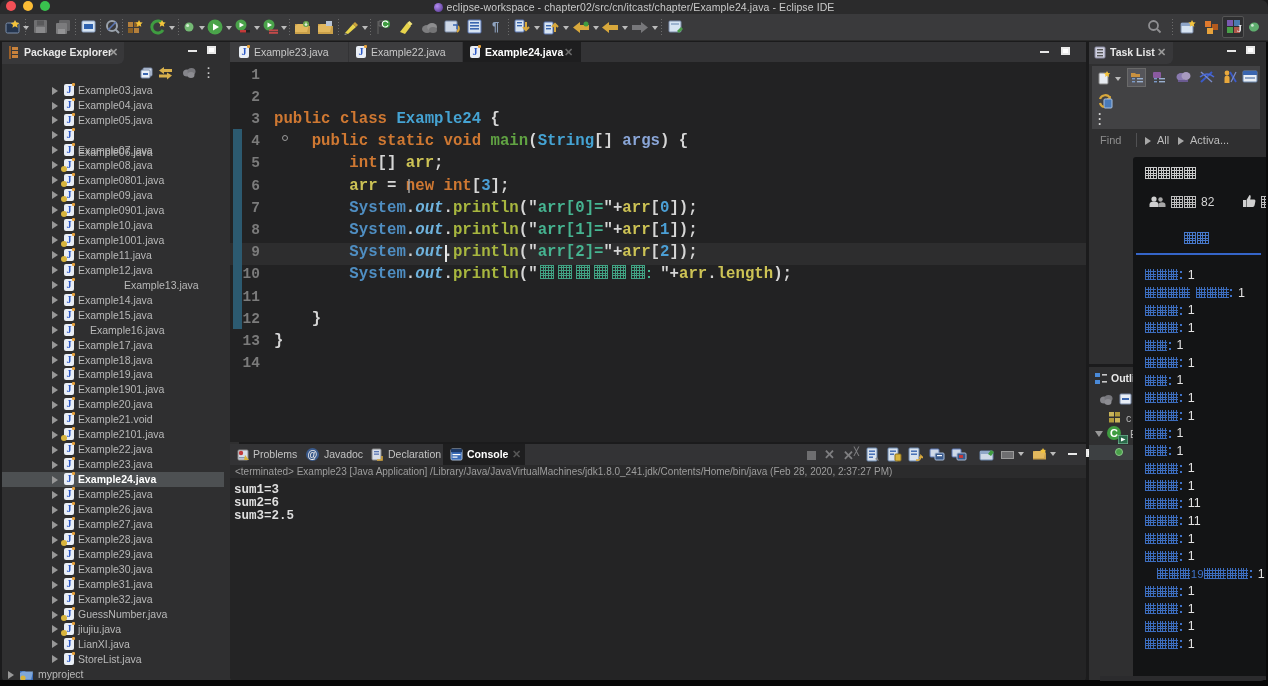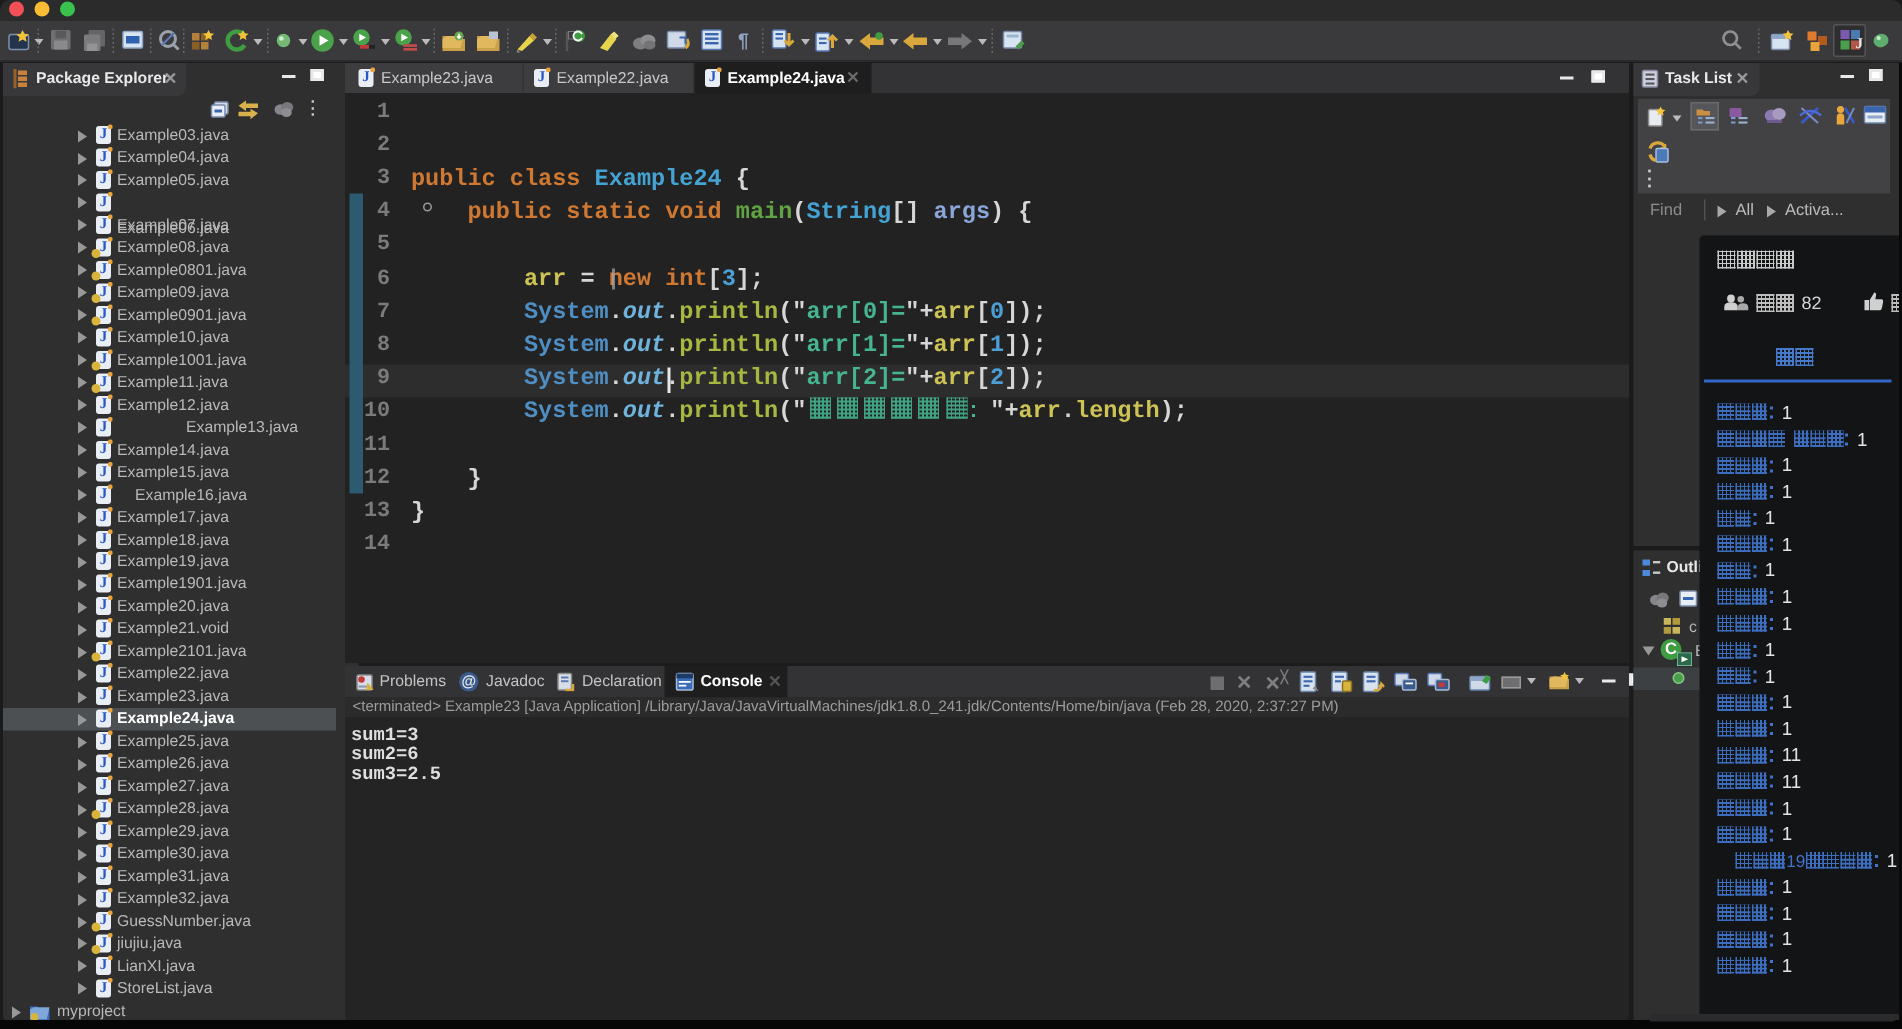--- a/index.html
+++ b/index.html
@@ -56,20 +56,21 @@
 
 #ovl{position:absolute;left:1133px;top:157px;width:135px;height:520px;background:#131415;border-radius:3px 0 0 0;}
 .oname{position:absolute;left:12px;font-size:11.5px;color:#3f72c8;white-space:nowrap;}
 .oname b{color:#e2e2e2;font-weight:normal;font-size:12.5px;padding-left:5px;}
 </style></head><body>
 <div class="abs" style="left:0;top:0;width:1268px;height:682px;background:#1b1b1c;"></div>
 <div id="titlebar">
 <div class="tl" style="left:6px;top:1px;background:#f25056;"></div>
 <div class="tl" style="left:23px;top:1px;background:#fbbc35;"></div>
 <div class="tl" style="left:40px;top:1px;background:#39c24e;"></div>
+<div id="title"><span style="display:inline-block;width:9px;height:9px;border-radius:50%;background:radial-gradient(circle at 35% 35%,#b38cf0,#4b2d86);vertical-align:-1px;margin-right:4px;"></span>eclipse-workspace - chapter02/src/cn/itcast/chapter/Example24.java - Eclipse IDE</div>
 </div>
 <div id="toolbar">
 <svg class="ic" style="left:5px;top:5px" width="16" height="16" viewBox="0 0 16 16">
       <rect x="1" y="4" width="13" height="10" rx="1.5" fill="#24344d" stroke="#7e90ac" stroke-width="1"></rect>
       <path d="M10 1 l1.4 2.6 2.9.3-2.2 2 .6 2.9-2.7-1.5-2.6 1.5.6-2.9-2.2-2 2.9-.3z" fill="#f3c33c"></path>
     </svg>
 <div class="dd" style="left:23px;"></div>
 <svg class="ic" style="left:33px;top:5px" width="15" height="15" viewBox="0 0 15 15">
       <rect x="1" y="1" width="13" height="13" rx="1" fill="#6f6f71"></rect>
       <rect x="4" y="1.5" width="7" height="5" fill="#59595b"></rect>
@@ -512,20 +513,21 @@
 <div class="lnum" style="left:0px;top:156.9px;">8</div>
 <div class="lnum" style="left:0px;top:179.1px;">9</div>
 <div class="lnum" style="left:0px;top:201.3px;">10</div>
 <div class="lnum" style="left:0px;top:223.5px;">11</div>
 <div class="lnum" style="left:0px;top:245.7px;">12</div>
 <div class="lnum" style="left:0px;top:267.9px;">13</div>
 <div class="lnum" style="left:0px;top:290.1px;">14</div>
 <div class="abs" style="left:52px;top:73px;width:6px;height:6px;border:1.5px solid #9a9a9a;border-radius:50%;"></div>
 <div class="codeline" style="top:45.9px;"><span class="kw">public</span><span class="pl"> </span><span class="kw">class</span><span class="pl"> </span><span class="cls">Example24</span><span class="pl"> {</span></div>
 <div class="codeline" style="top:68.1px;"><span class="pl">    </span><span class="kw">public</span><span class="pl"> </span><span class="kw">static</span><span class="pl"> </span><span class="kw">void</span><span class="pl"> </span><span class="mtd">main</span><span class="pl">(</span><span class="typ">String</span><span class="pl">[] </span><span class="arg">args</span><span class="pl">) {</span></div>
+<div class="codeline" style="top:90.3px;"><span class="pl">        </span><span class="kw">int</span><span class="pl">[] </span><span class="va">arr</span><span class="pl">;</span></div>
 <div class="codeline" style="top:112.5px;"><span class="pl">        </span><span class="va">arr</span><span class="pl"> = </span><span class="kw">new</span><span class="pl"> </span><span class="kw">int</span><span class="pl">[</span><span class="nu">3</span><span class="pl">];</span></div>
 <div class="codeline" style="top:134.7px;"><span class="pl">        </span><span class="sys">System</span><span class="pl">.</span><span class="out">out</span><span class="pl">.</span><span class="fn">println</span><span class="pl">("</span><span class="str">arr[0]=</span><span class="pl">"+</span><span class="va">arr</span><span class="pl">[</span><span class="nu">0</span><span class="pl">]);</span></div>
 <div class="codeline" style="top:156.9px;"><span class="pl">        </span><span class="sys">System</span><span class="pl">.</span><span class="out">out</span><span class="pl">.</span><span class="fn">println</span><span class="pl">("</span><span class="str">arr[1]=</span><span class="pl">"+</span><span class="va">arr</span><span class="pl">[</span><span class="nu">1</span><span class="pl">]);</span></div>
 <div class="codeline" style="top:179.1px;"><span class="pl">        </span><span class="sys">System</span><span class="pl">.</span><span class="out">out</span><span class="pl">.</span><span class="fn">println</span><span class="pl">("</span><span class="str">arr[2]=</span><span class="pl">"+</span><span class="va">arr</span><span class="pl">[</span><span class="nu">2</span><span class="pl">]);</span></div>
 <div class="codeline" style="top:201.3px;"><span class="pl">        </span><span class="sys">System</span><span class="pl">.</span><span class="out">out</span><span class="pl">.</span><span class="fn">println</span><span class="pl">("</span><span class="str"><i class="cj cstr"></i><i class="cj cstr"></i><i class="cj cstr"></i><i class="cj cstr"></i><i class="cj cstr"></i><i class="cj cstr"></i><i class="cco"></i> </span><span class="pl">"+</span><span class="va">arr</span><span class="pl">.</span><span class="va">length</span><span class="pl">);</span></div>
 <div class="codeline" style="top:245.7px;"><span class="pl">    }</span></div>
 <div class="codeline" style="top:267.9px;"><span class="pl">}</span></div>
 <div class="abs" style="left:215px;top:183px;width:1.8px;height:17px;background:#e8e8e8;"></div>
 <div class="abs" style="left:178px;top:117px;width:1.5px;height:14px;background:#aaa;opacity:.7;"></div>
 </div>

